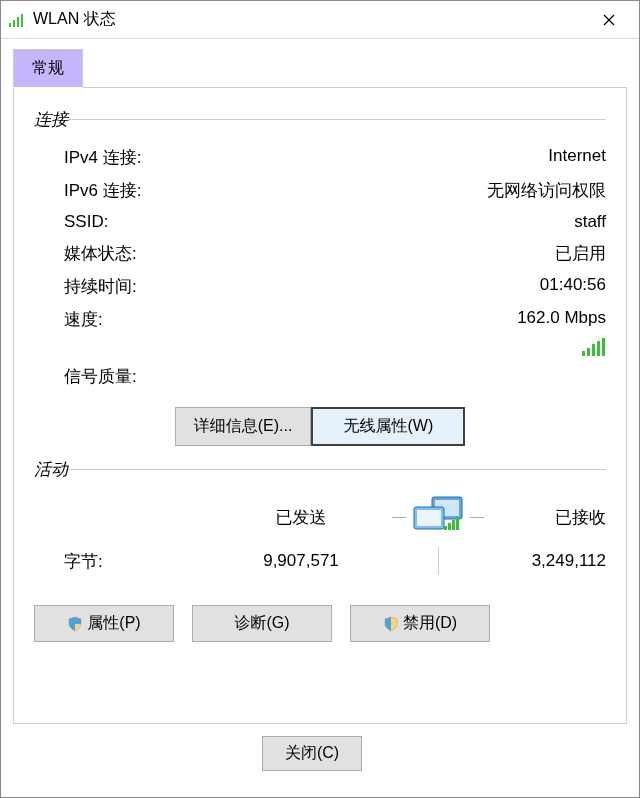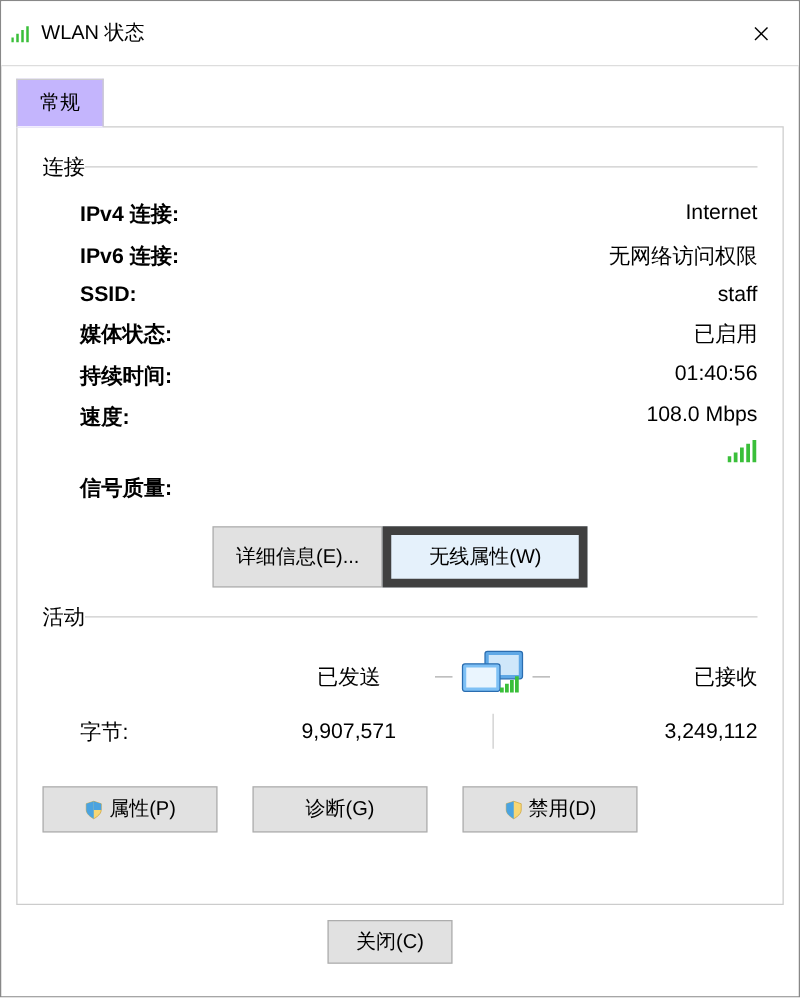--- a/index.html
+++ b/index.html
@@ -14,21 +14,21 @@
     }
     .window {
       width: 640px;
       height: 798px;
       border: 1px solid #888;
       background: #fff;
       display: flex;
       flex-direction: column;
     }
     .titlebar {
-      height: 52px;
+      height: 38px;
       display: flex;
       align-items: center;
       padding: 0 8px;
       background: #fff;
       border-bottom: 1px solid #ddd;
     }
     .title-icon {
       width: 18px;
       height: 14px;
       margin-right: 6px;
@@ -83,32 +83,33 @@
     }
     .section-header {
       display: flex;
       align-items: center;
       margin-bottom: 10px;
       margin-top: 4px;
     }
     .section-label {
       font-size: 17px;
       margin-right: 0;
+      font-style: italic;
     }
     .section-line {
       flex: 1;
       height: 1px;
       background: #ccc;
     }
     .conn-row {
       display: flex;
       padding: 5px 0 5px 30px;
       font-size: 17px;
     }
-    .conn-label { flex: 1; font-weight: bold; }
+    .conn-label { flex: 1; }
     .conn-value { text-align: right; }
     .signal-row {
       display: flex;
       padding: 2px 0 4px 30px;
       justify-content: flex-end;
     }
     .signal-bars-big { width: 24px; height: 18px; }
     .btn-row {
       display: flex;
       justify-content: center;
@@ -122,31 +123,32 @@
       font-size: 16px;
       font-family: inherit;
       cursor: pointer;
       display: inline-flex;
       align-items: center;
       justify-content: center;
       gap: 4px;
     }
     .btn.highlight {
       background: #e5f1fb;
-      border: 7px solid #404040;
+      border: 2px solid #404040;
       padding: 7px 30px;
     }
     .activity-block {
       margin-top: 6px;
     }
     .activity-row {
       display: flex;
       align-items: center;
       padding: 4px 0 4px 30px;
       font-size: 17px;
+      gap: 22px;
     }
     .activity-row .col-left { width: 150px; }
     .activity-row .col-sent { width: 130px; text-align: center; }
     .activity-row .col-mid { width: 100px; display: flex; align-items: center; justify-content: center; }
     .activity-row .col-recv { flex: 1; text-align: right; }
     .dash-line {
       width: 34px;
       height: 1px;
       background: #aaa;
       margin: 0 4px;
@@ -157,21 +159,21 @@
       position: relative;
     }
     .vr {
       width: 1px;
       height: 28px;
       background: #ccc;
       margin: 0 auto;
     }
     .bottom-buttons {
       display: flex;
-      gap: 28px;
+      gap: 18px;
       margin-top: 26px;
     }
     .bottom-buttons .btn {
       padding: 7px 18px;
       min-width: 140px;
     }
     .footer {
       display: flex;
       justify-content: center;
       padding: 12px 16px 14px 0;
@@ -231,21 +233,21 @@
         <div class="conn-row">
           <span class="conn-label">媒体状态:</span>
           <span class="conn-value">已启用</span>
         </div>
         <div class="conn-row">
           <span class="conn-label">持续时间:</span>
           <span class="conn-value">01:40:56</span>
         </div>
         <div class="conn-row">
           <span class="conn-label">速度:</span>
-          <span class="conn-value">108.0 Mbps</span>
+          <span class="conn-value">162.0 Mbps</span>
         </div>
         <div class="signal-row">
           <span class="signal-bars-big">
             <svg viewBox="0 0 24 18" width="24" height="18">
               <rect x="0" y="13" width="3" height="5" fill="#3abf3a"></rect>
               <rect x="5" y="10" width="3" height="8" fill="#3abf3a"></rect>
               <rect x="10" y="6" width="3" height="12" fill="#3abf3a"></rect>
               <rect x="15" y="3" width="3" height="15" fill="#3abf3a"></rect>
               <rect x="20" y="0" width="3" height="18" fill="#3abf3a"></rect>
             </svg>

